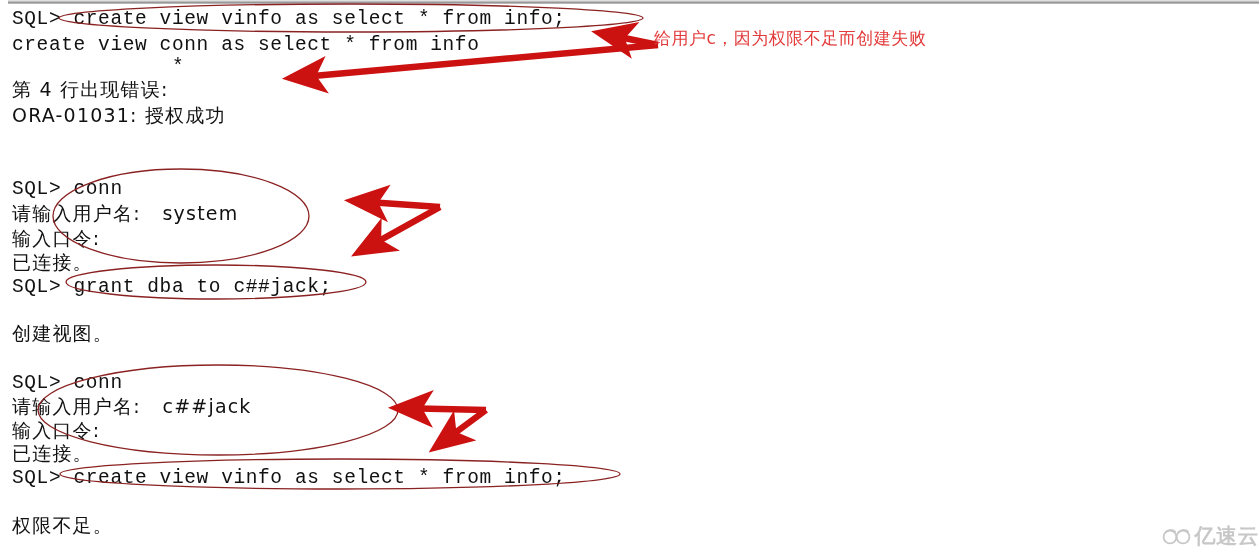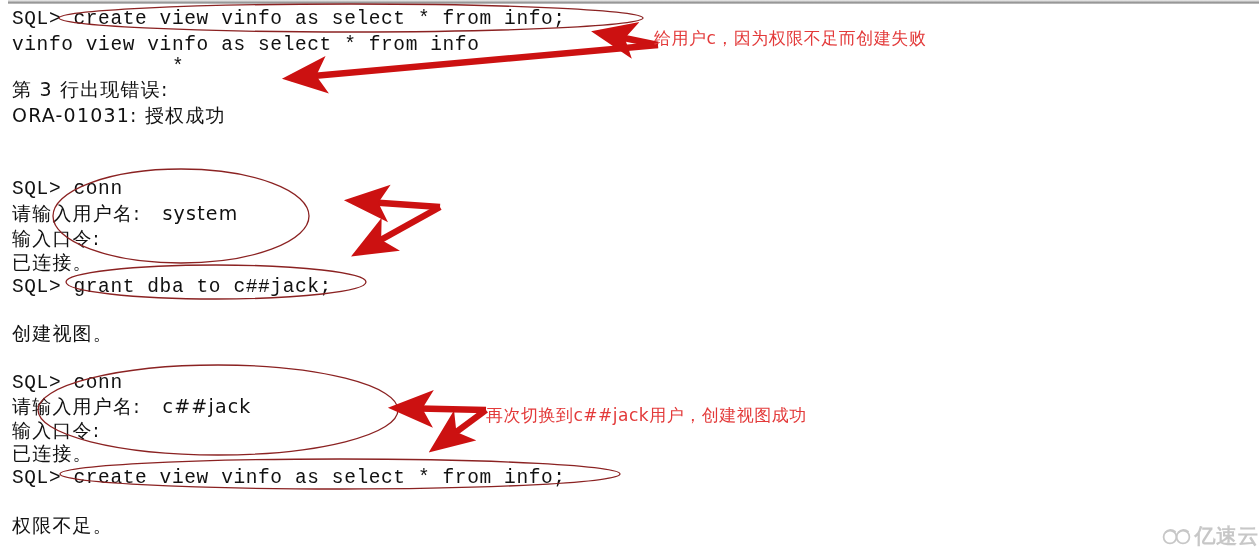--- a/index.html
+++ b/index.html
@@ -97,23 +97,23 @@
 </style>
 </head>
 <body>
 
 <div id="stage">
 
   <div class="top-strip"></div>
 
   <div class="console">
     <div class="cline" style="top:4px">SQL&gt; create view vinfo as select * from info;</div>
-    <div class="cline" style="top:30px">vinfo view vinfo as select * from info</div>
+    <div class="cline" style="top:30px">create view conn as select * from info</div>
     <div class="cline" style="top:52px">             *</div>
-    <div class="cline cjk" style="top:74px">第 3 行出现错误:</div>
+    <div class="cline cjk" style="top:74px">第 4 行出现错误:</div>
     <div class="cline cjk" style="top:100px">ORA-01031: 授权成功</div>
     <div class="cline" style="top:174px">SQL&gt; conn</div>
     <div class="cline cjk" style="top:198px">请输入用户名:   system</div>
     <div class="cline cjk" style="top:223px">输入口令:</div>
     <div class="cline cjk" style="top:247px">已连接。</div>
     <div class="cline" style="top:272px">SQL&gt; grant dba to c##jack;</div>
     <div class="cline cjk" style="top:318px">创建视图。</div>
     <div class="cline" style="top:368px">SQL&gt; conn</div>
     <div class="cline cjk" style="top:391px">请输入用户名:   c##jack</div>
     <div class="cline cjk" style="top:415px">输入口令:</div>
@@ -141,21 +141,20 @@
       <line x1="650" y1="45" x2="592" y2="33"></line>
       <line x1="650" y1="45" x2="283" y2="78"></line>
       <line x1="432" y1="207" x2="345" y2="201"></line>
       <line x1="432" y1="207" x2="351" y2="252"></line>
       <line x1="478" y1="410" x2="389" y2="408"></line>
       <line x1="478" y1="410" x2="428" y2="447"></line>
     </g>
   </svg>
 
   <div class="annot" style="left:646px; top:28px;">给用户c，因为权限不足而创建失败</div>
-  <div class="annot" style="left:478px; top:405px;">再次切换到c##jack用户，创建视图成功</div>
 
   <div class="watermark">
     <svg width="34" height="22" viewBox="0 0 34 22">
       <g fill="none" stroke="#9a9a9a" stroke-width="1.8">
         <circle cx="9" cy="12" r="6.4"></circle>
         <circle cx="22" cy="12" r="6.4"></circle>
         <path d="M4.2 7.6 Q9 2.5 14.6 7.0"></path>
         <path d="M17.3 7.6 Q22 2.5 27.6 7.0"></path>
       </g>
     </svg>

